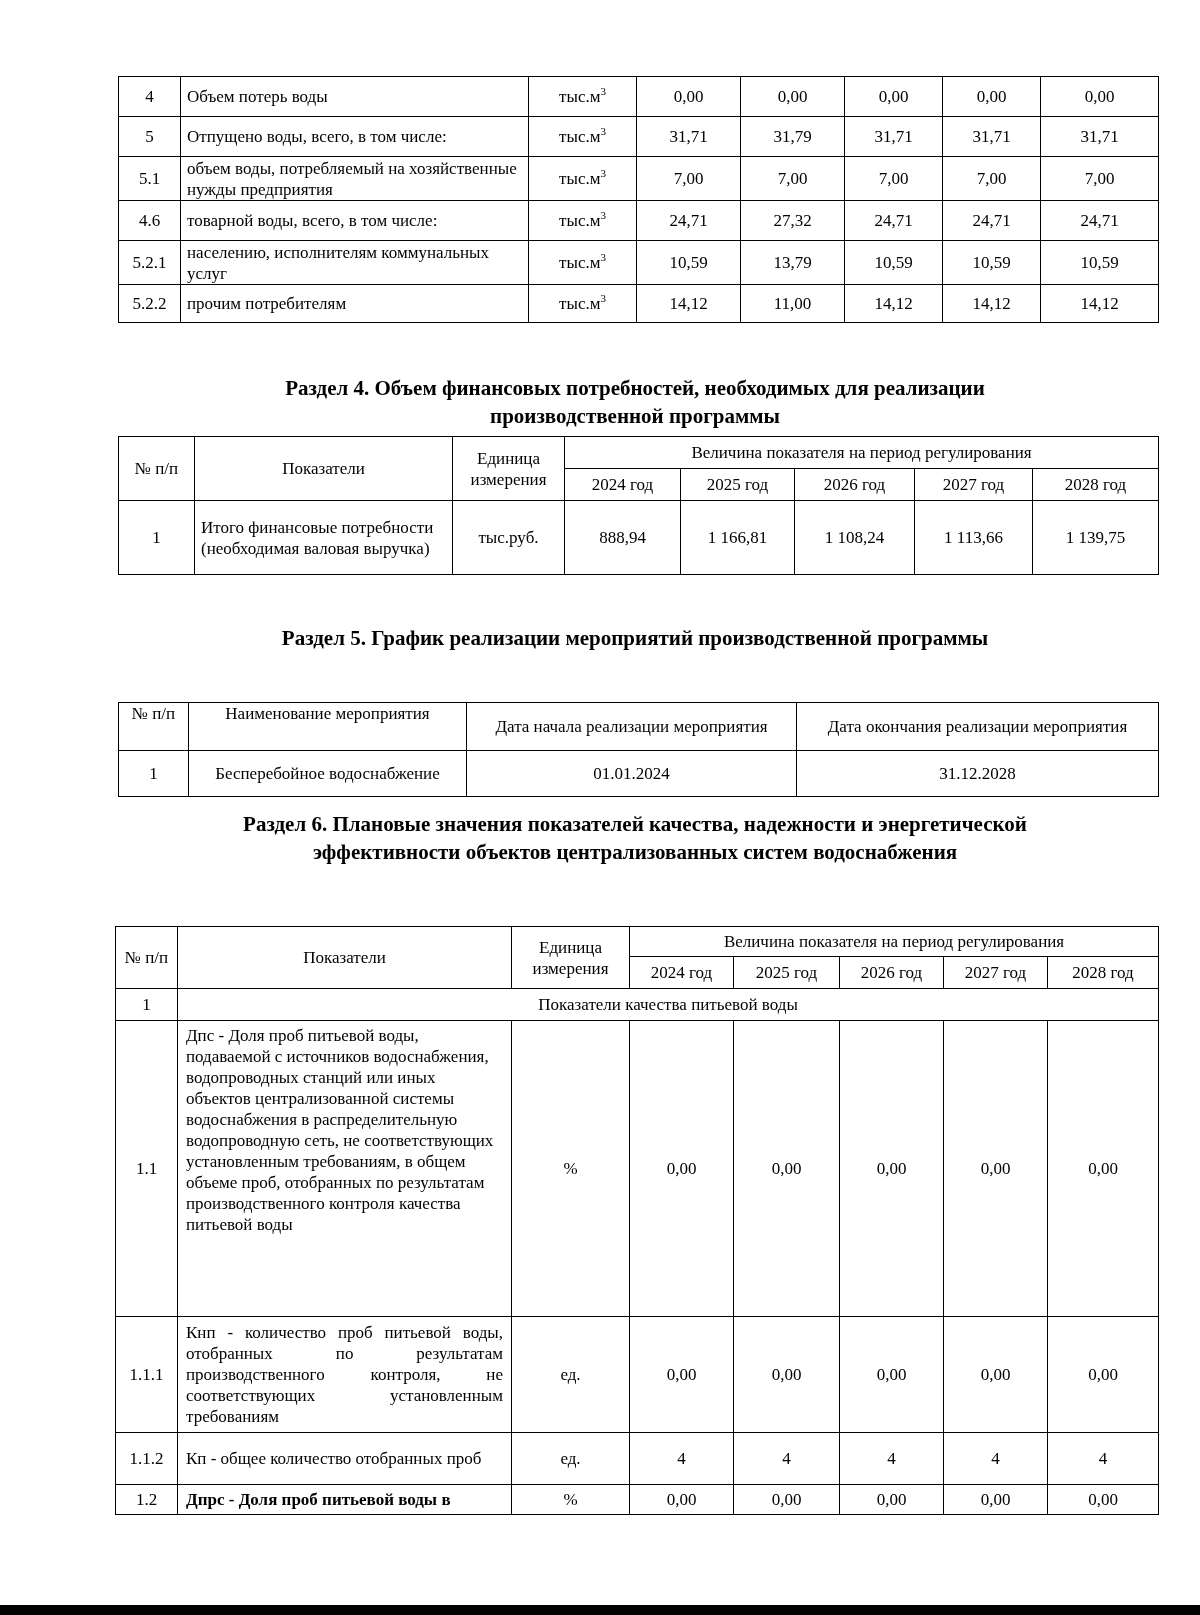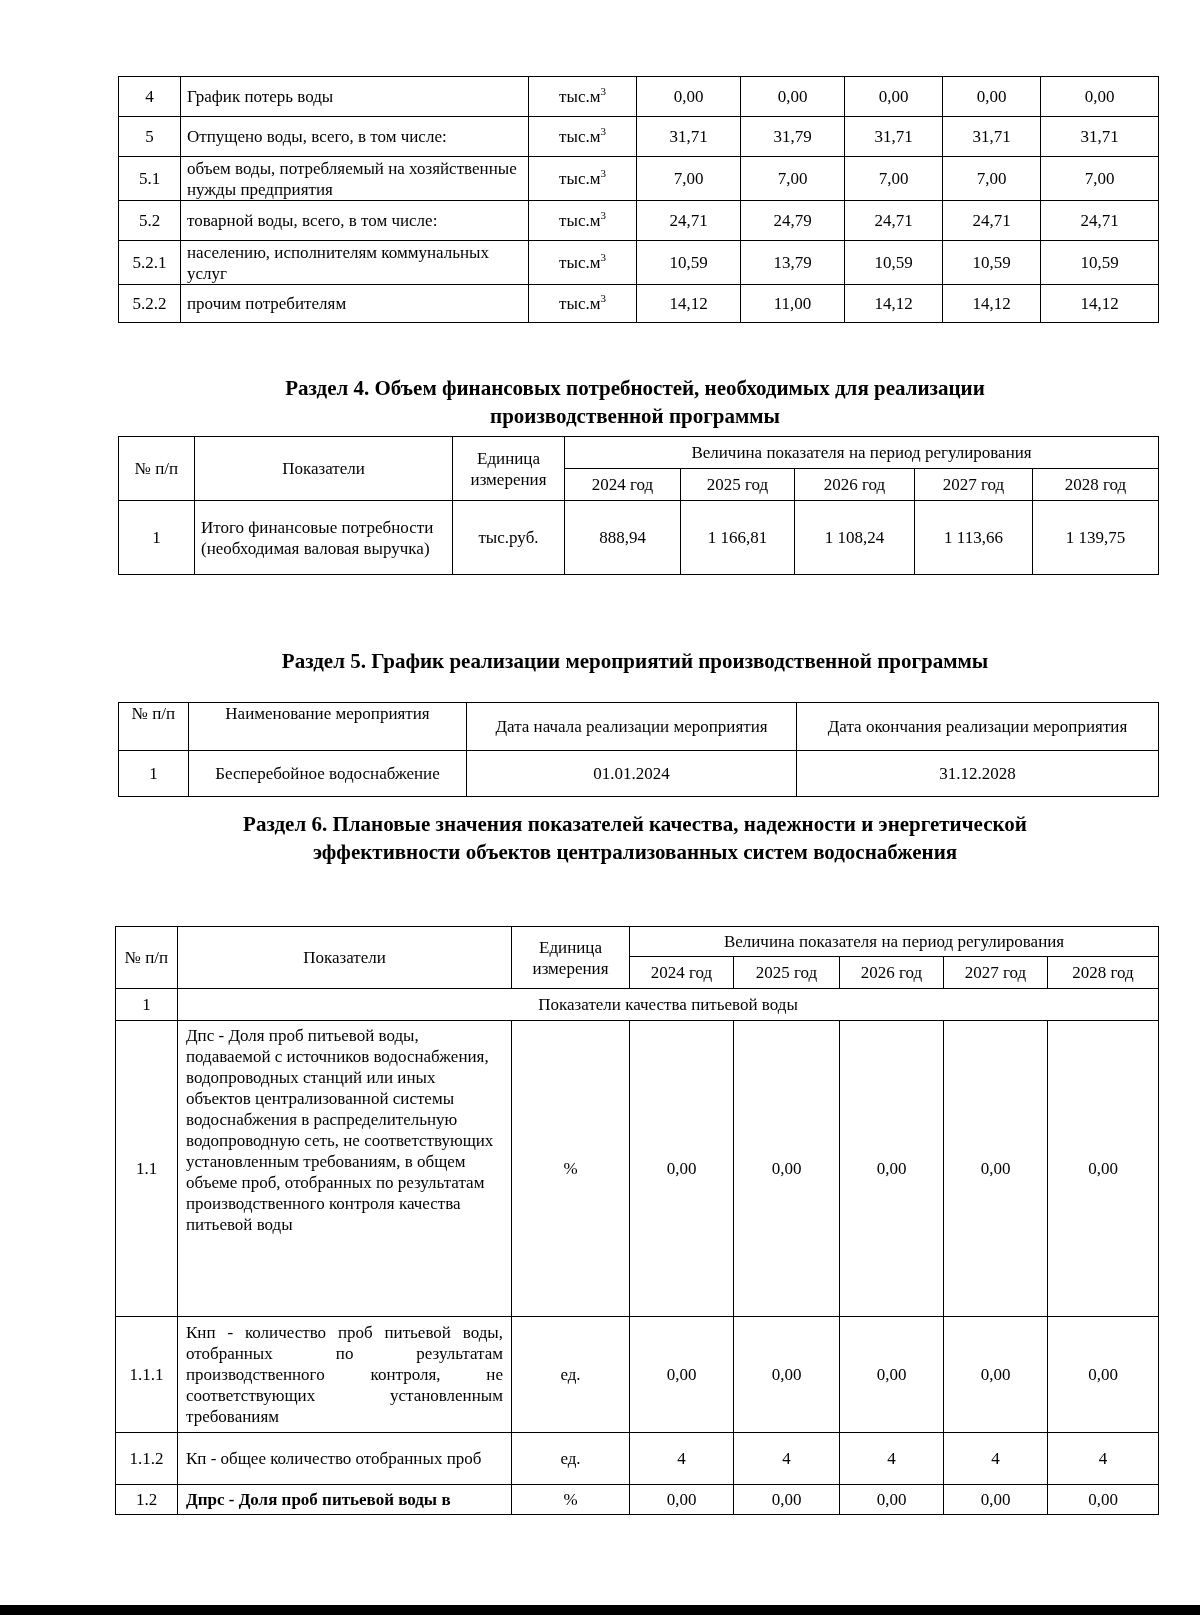--- a/index.html
+++ b/index.html
@@ -25,21 +25,21 @@
       <col style="width:108px">
     <col style="width:104px">
       <col style="width:104px">
       <col style="width:98px">
       <col style="width:98px">
       <col style="width:118px">
   </colgroup>
   <tbody>
     <tr style="height:40px">
       <td>4</td>
-      <td class="left">График потерь воды</td>
+      <td class="left">Объем потерь воды</td>
       <td><span>тыс.м</span><sup>3</sup></td>
       <td>0,00</td>
       <td>0,00</td>
       <td>0,00</td>
       <td>0,00</td>
       <td>0,00</td>
     </tr>
     <tr style="height:40px">
       <td>5</td>
       <td class="left">Отпущено воды, всего, в том числе:</td>
@@ -54,25 +54,25 @@
       <td>5.1</td>
       <td class="left">объем воды, потребляемый на хозяйственные нужды предприятия</td>
       <td><span>тыс.м</span><sup>3</sup></td>
       <td>7,00</td>
       <td>7,00</td>
       <td>7,00</td>
       <td>7,00</td>
       <td>7,00</td>
     </tr>
     <tr style="height:40px">
-      <td>5.2</td>
+      <td>4.6</td>
       <td class="left">товарной воды, всего, в том числе:</td>
       <td><span>тыс.м</span><sup>3</sup></td>
       <td>24,71</td>
-      <td>24,79</td>
+      <td>27,32</td>
       <td>24,71</td>
       <td>24,71</td>
       <td>24,71</td>
     </tr>
     <tr style="height:44px">
       <td>5.2.1</td>
       <td class="left">населению, исполнителям коммунальных услуг</td>
       <td><span>тыс.м</span><sup>3</sup></td>
       <td>10,59</td>
       <td>13,79</td>
@@ -128,21 +128,21 @@
       <td>тыс.руб.</td>
       <td>888,94</td>
       <td>1 166,81</td>
       <td>1 108,24</td>
       <td>1 113,66</td>
       <td>1 139,75</td>
     </tr>
   </tbody>
 </table>
 
-<div class="section-title" style="top:647px;">Раздел 5.  График реализации мероприятий производственной программы</div>
+<div class="section-title" style="top:624px;">Раздел 5.  График реализации мероприятий производственной программы</div>
 
 <table style="left:118px; top:702px; width:1040px;">
   <colgroup>
     <col style="width:70px">
       <col style="width:278px">
       <col style="width:330px">
       <col style="width:362px">
   </colgroup>
   <thead>
     <tr style="height:48px">

